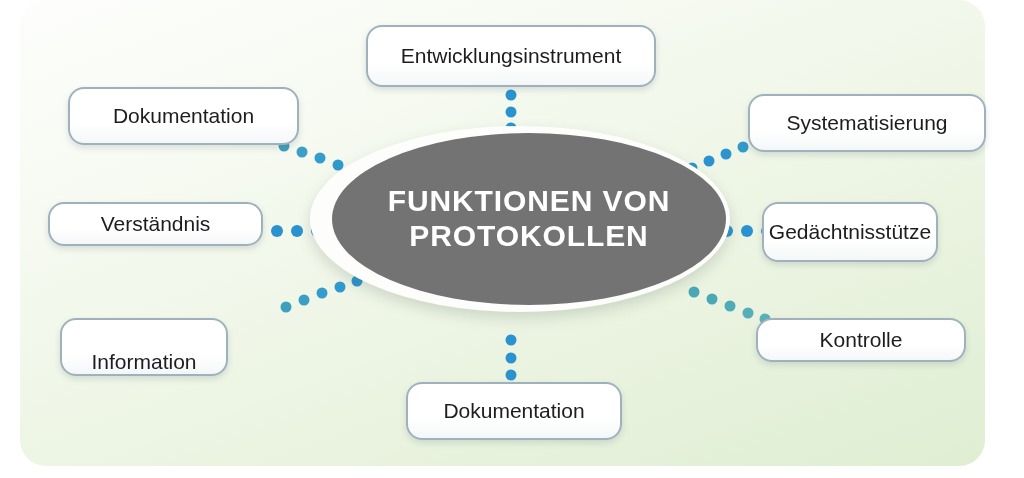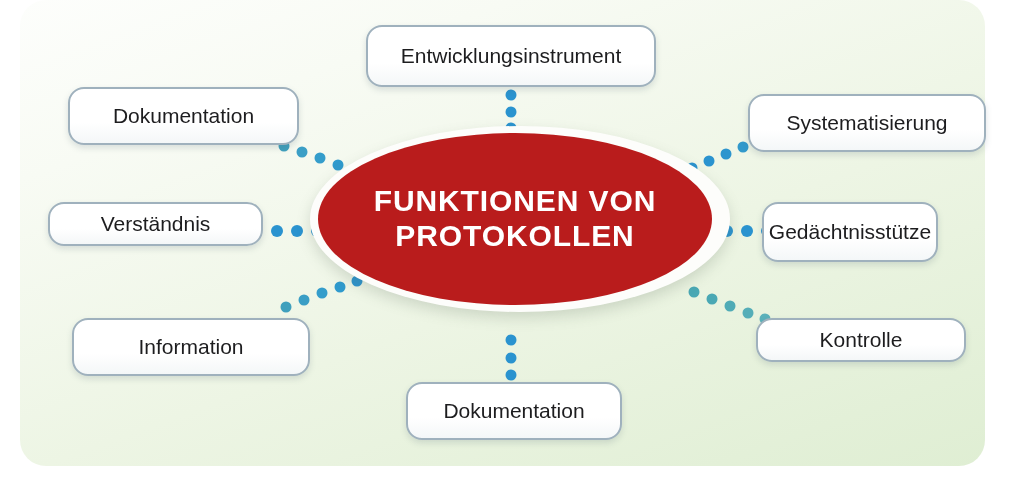--- a/index.html
+++ b/index.html
@@ -15,23 +15,23 @@
   }
 
   
   .hub-ring{
     position:absolute;left:310px;top:126px;width:420px;height:186px;
     border-radius:50%;
     background:#fdfdfb;
     box-shadow:0 6px 14px rgba(90,110,90,.22);
   }
   .hub{
-    position:absolute;left:318px;top:133px;width:394px;height:172px;
+    position:absolute;left:332px;top:133px;width:394px;height:172px;
     border-radius:50%;
-    background:#b91c1c;
+    background:#737373;
     display:flex;align-items:center;justify-content:center;
   }
   .hub-text{
     color:#ffffff;
     font-size:30px;
     font-weight:bold;
     letter-spacing:.9px;
     line-height:1.16;
     text-align:center;
     white-space:pre-line;
@@ -54,21 +54,21 @@
     font-family:"Liberation Sans",sans-serif;
     white-space:nowrap;
   }
 
   
   .n-entwicklung   {left:366px; top:25px;  width:290px; height:62px;}
   .n-dokumentation {left:68px;  top:87px;  width:231px; height:58px;}
   .n-systematis    {left:748px; top:94px;  width:238px; height:58px;}
   .n-verstaendnis  {left:48px;  top:202px; width:215px; height:44px;}
   .n-gedaechtnis   {left:762px; top:202px; width:176px; height:60px;}
-  .n-information   {left:72px;  top:318px; width:238px; height:58px;}
+  .n-information   {left:60px;  top:318px; width:168px; height:58px;align-items:flex-end;}
   .n-kontrolle     {left:756px; top:318px; width:210px; height:44px;}
   .n-beweismittel  {left:406px; top:382px; width:216px; height:58px;}
 
   
   .dots{position:absolute;left:0;top:0;width:1024px;height:478px;pointer-events:none;}
 </style>
 </head>
 <body>
 
 <div id="stage">

